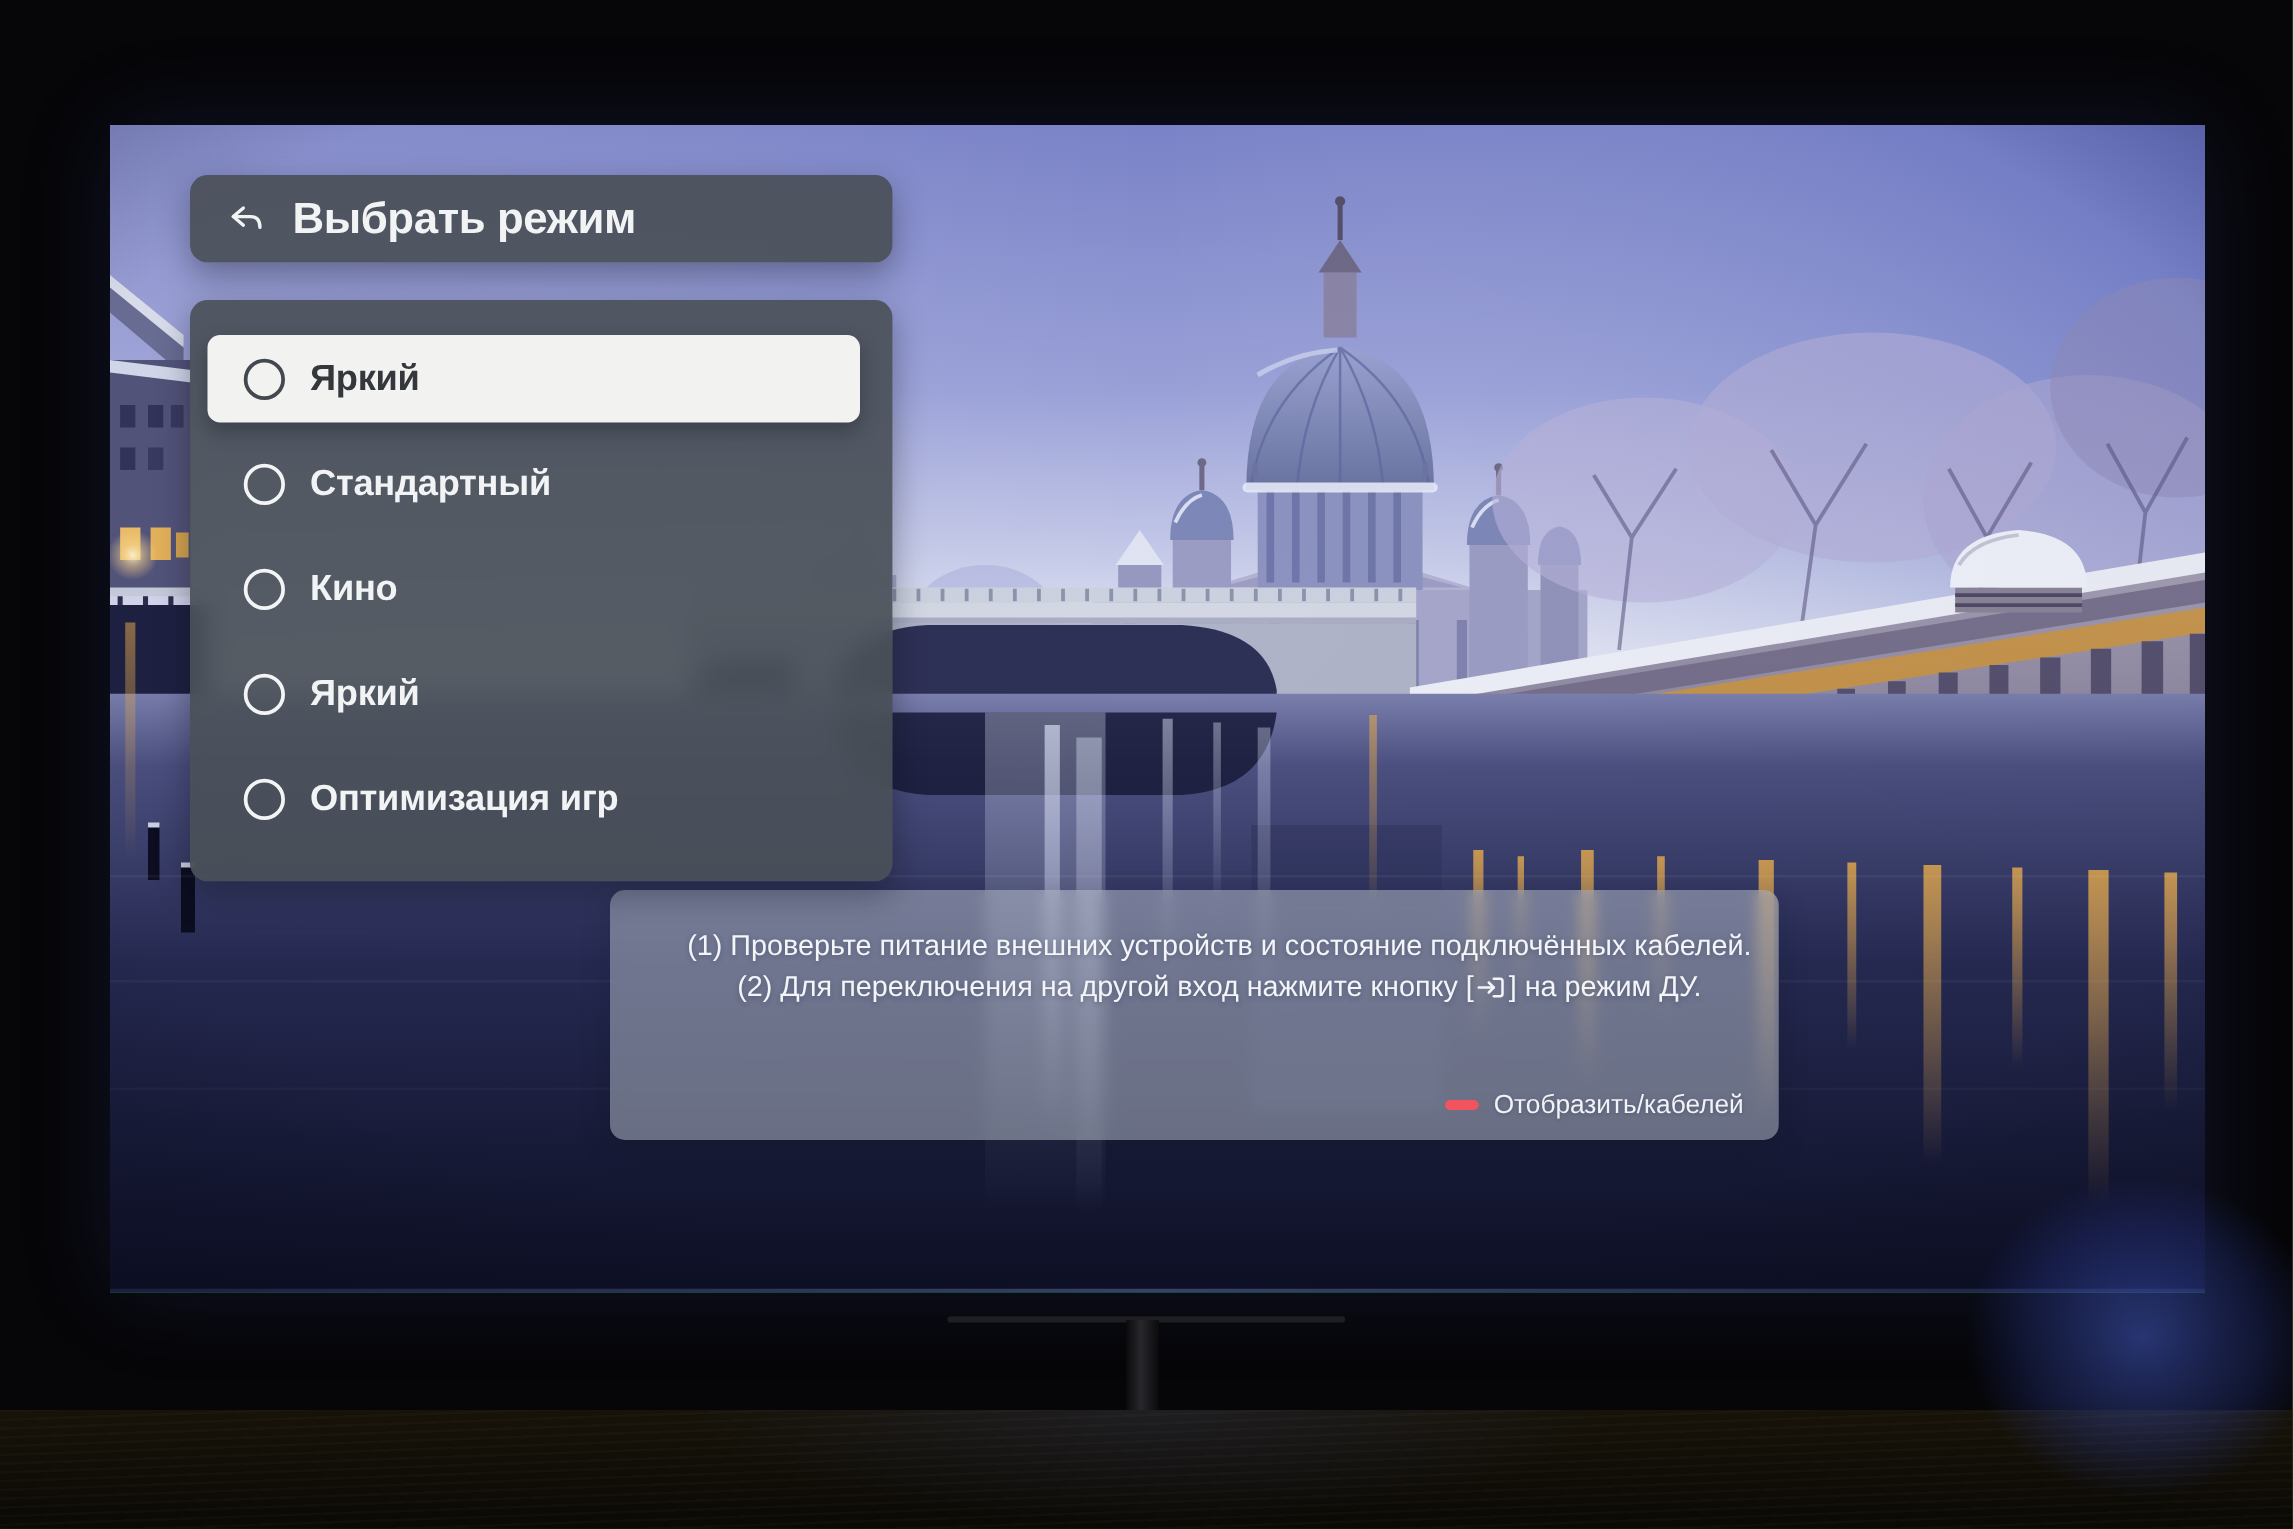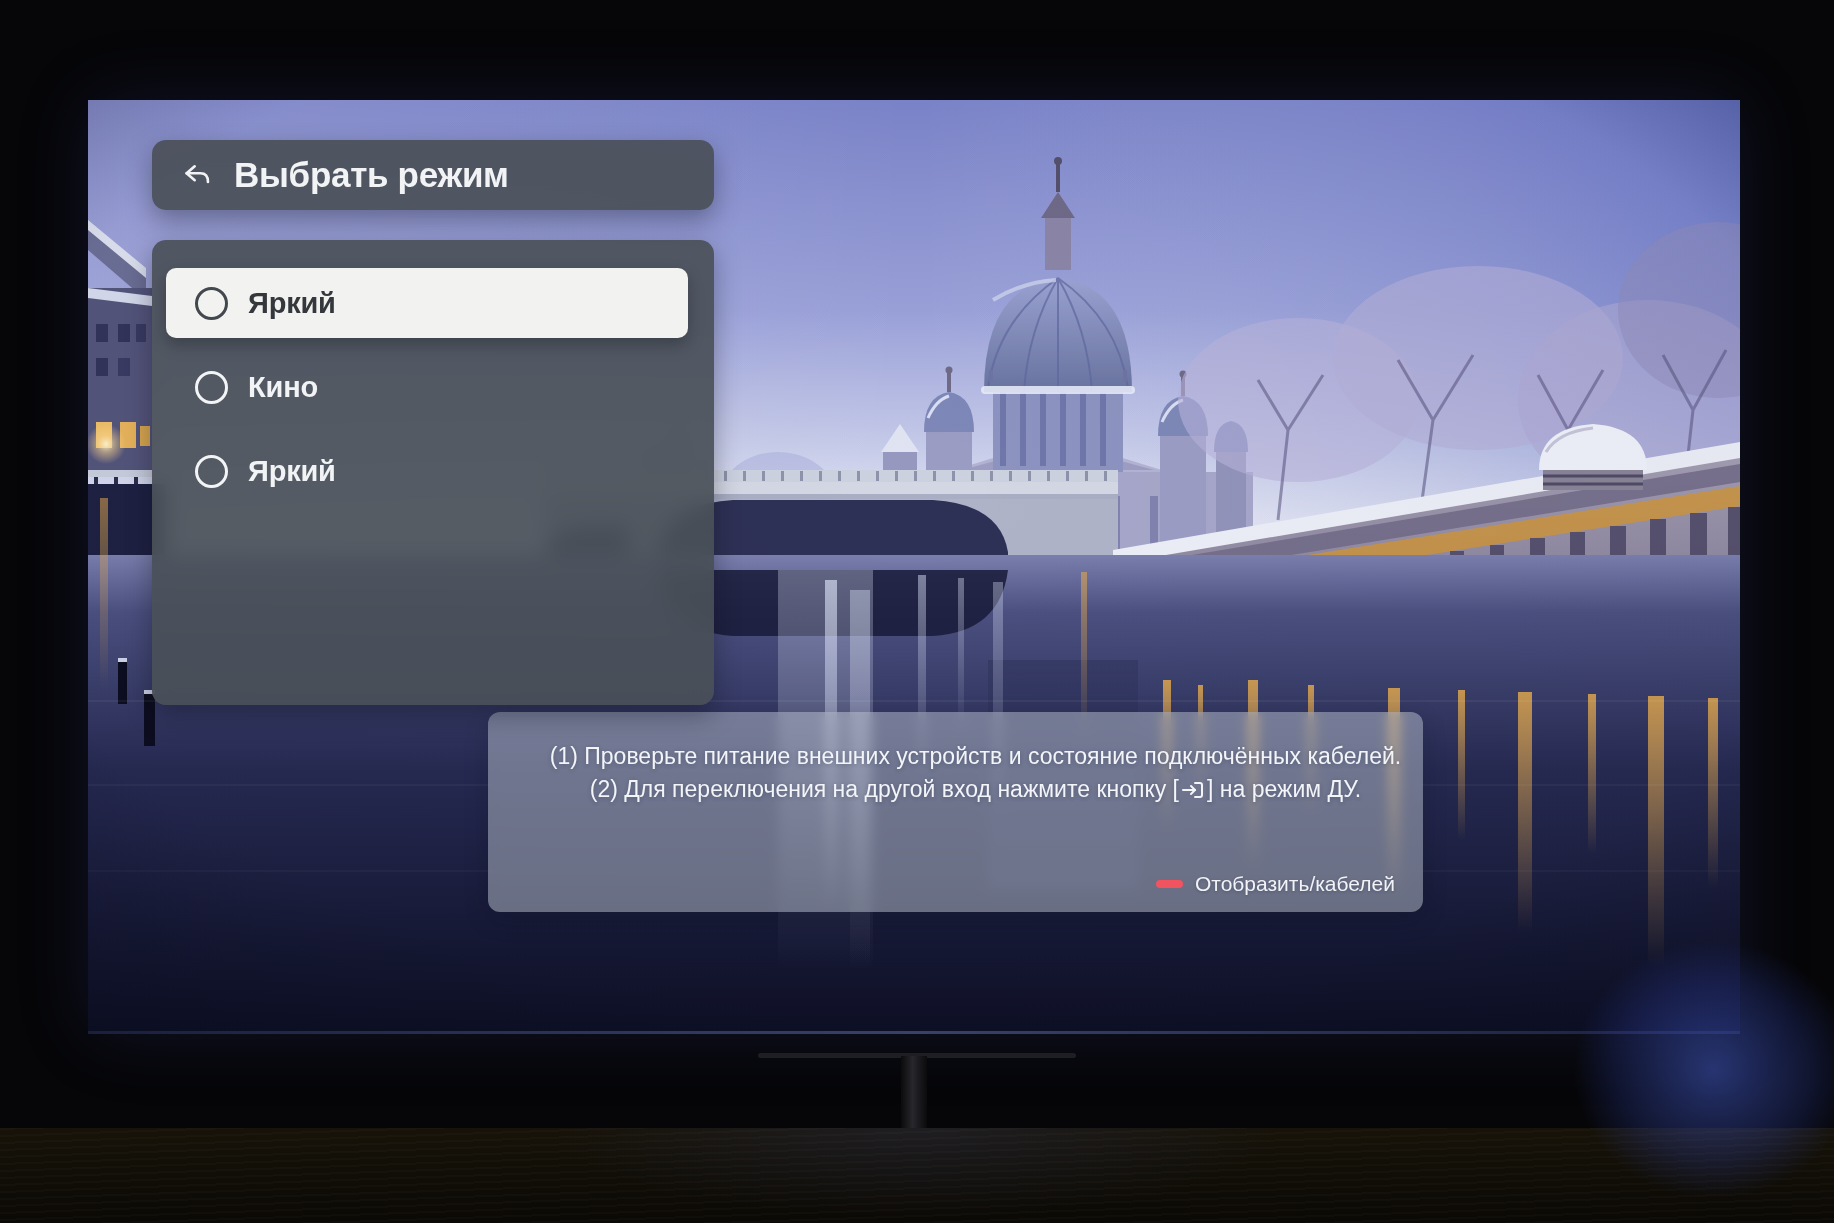--- a/index.html
+++ b/index.html
@@ -7,20 +7,21 @@
     width:1834px;height:1223px;overflow:hidden;position:relative;
     background:#060608;
     font-family:"Liberation Sans","DejaVu Sans",sans-serif;
     -webkit-font-smoothing:antialiased;
   }
   
   .screen{
     position:absolute;left:88px;top:100px;width:1652px;height:934px;
     overflow:hidden;background:#15803d;
     box-shadow:0 0 70px rgba(70,90,190,0.16);
+    padding-left:24px;
   }
   .screen::after{
     content:'';position:absolute;left:0;bottom:0;width:100%;height:3px;
     background:linear-gradient(90deg,rgba(70,85,150,.25),rgba(120,140,210,.4) 50%,rgba(70,85,150,.25));
   }
   .photo{position:absolute;left:0;top:0;width:100%;height:100%;display:block;}
 
   
   .hdr{
     position:absolute;left:64px;top:40px;width:562px;height:70px;
@@ -428,25 +429,33 @@
       <span class="hdr-title">Выбрать режим</span>
     </div>
 
     <div class="menu">
       <div class="item focused">
         <span class="radio"></span>
         <span class="lbl">Яркий</span>
       </div>
       <div class="item">
         <span class="radio"></span>
+        <span class="lbl">Стандартный</span>
+      </div>
+      <div class="item">
+        <span class="radio"></span>
         <span class="lbl">Кино</span>
       </div>
       <div class="item">
         <span class="radio"></span>
         <span class="lbl">Яркий</span>
+      </div>
+      <div class="item">
+        <span class="radio"></span>
+        <span class="lbl">Оптимизация игр</span>
       </div>
     </div>
 
     <div class="nosig">
       <div class="nosig-line">(1) Проверьте питание внешних устройств и состояние подключённых кабелей.</div>
       <div class="nosig-line">
         <span>(2) Для переключения на другой вход нажмите кнопку [</span><svg class="input-ic" width="24" height="20" viewBox="0 0 24 20">
           <g fill="none" stroke="#f3f5f9" stroke-width="2" stroke-linecap="round" stroke-linejoin="round">
             <path d="M14 3 h5 a2 2 0 0 1 2 2 v10 a2 2 0 0 1 -2 2 h-5"></path>
             <path d="M2 10 h12"></path>

